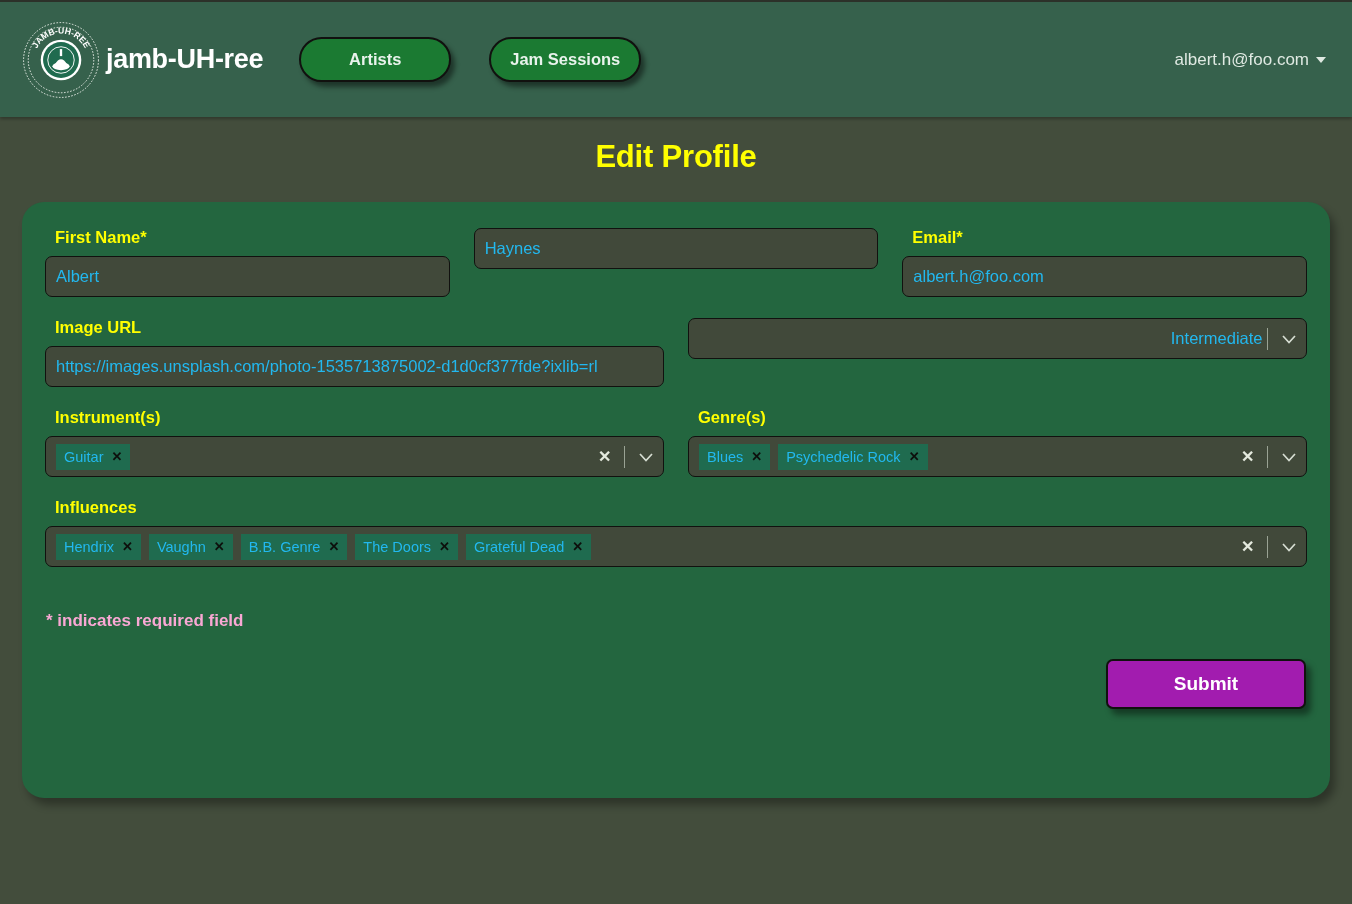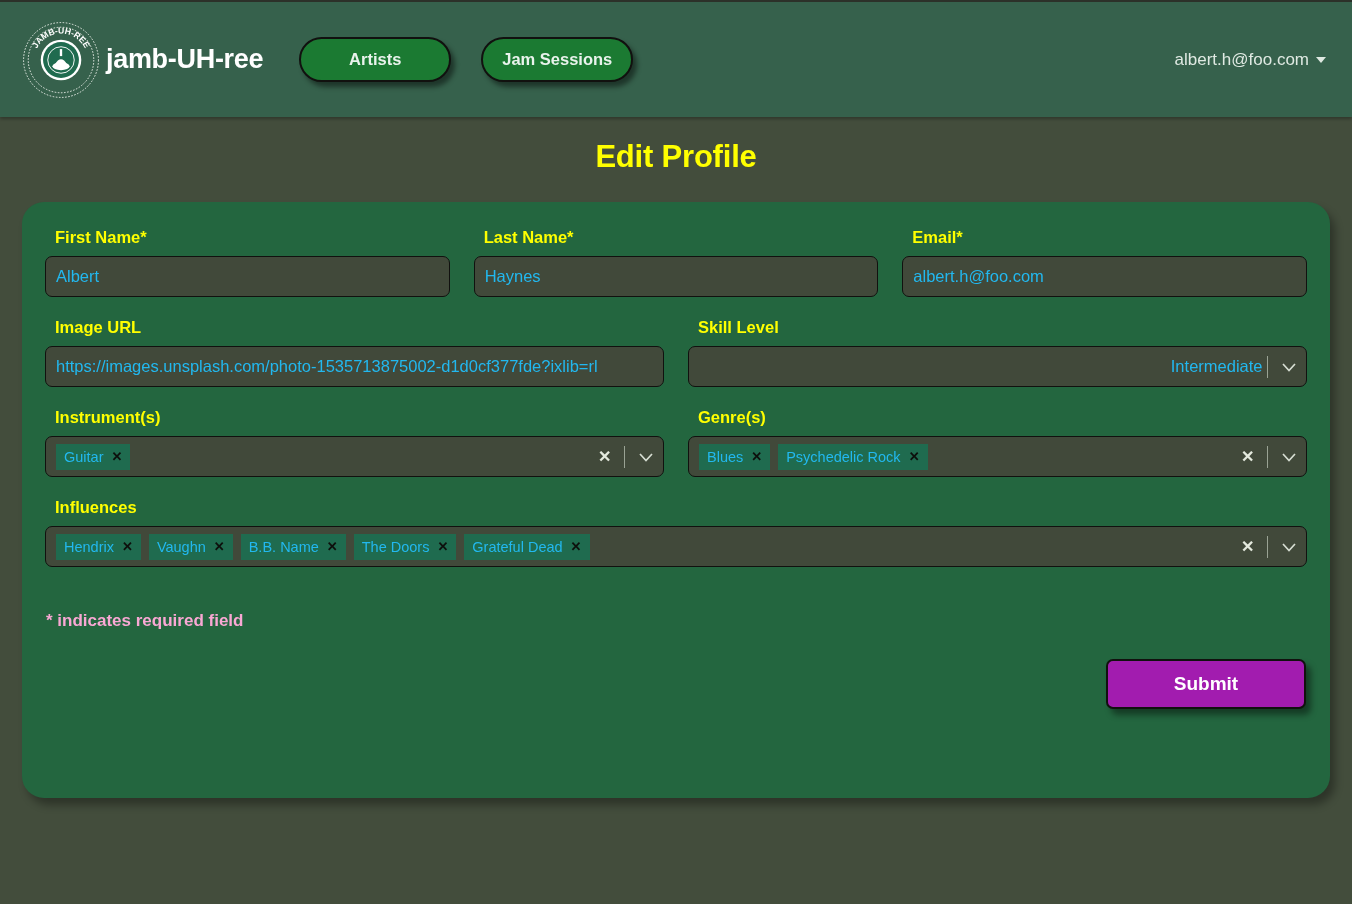--- a/index.html
+++ b/index.html
@@ -29,21 +29,21 @@
     margin-right: 36px;
   }
   .seal { width: 78px; height: 78px; display: block; }
   .brand-name {
     color: #ffffff;
     font-size: 27px;
     font-weight: bold;
     letter-spacing: -0.3px;
     white-space: nowrap;
   }
-  .navlinks { display: flex; align-items: center; gap: 30px; }
+  .navlinks { display: flex; align-items: center; gap: 38px; }
   .navbtn {
     background: #1b7a32;
     color: #e9f3ec;
     border: 2px solid #11110f;
     border-radius: 24px;
     font-size: 16.5px;
     font-weight: bold;
     padding: 11px 0;
     width: 152px;
     text-align: center;
@@ -233,42 +233,40 @@
 <div class="card">
 
   <div class="row">
     <div class="col group">
       <div class="field-label">First Name*</div>
       <div class="ctl">
         <span class="val">Albert</span>
       </div>
     </div>
     <div class="col group">
-      <div class="field-label">Last Name*</div>
       <div class="ctl">
         <span class="val">Haynes</span>
       </div>
     </div>
     <div class="col group">
       <div class="field-label">Email*</div>
       <div class="ctl">
         <span class="val">albert.h@foo.com</span>
       </div>
     </div>
   </div>
 
   <div class="row">
     <div class="col group">
       <div class="field-label">Image URL</div>
       <div class="ctl">
         <span class="val">https://images.unsplash.com/photo-1535713875002-d1d0cf377fde?ixlib=rl</span>
       </div>
     </div>
     <div class="col group">
-      <div class="field-label">Skill Level</div>
       <div class="ctl select">
         <span class="val">Intermediate</span>
         <span class="sel-right">
           <span class="divider"></span>
           <span class="chev">
             <svg width="14" height="9" viewBox="0 0 14 9">
                 <path d="M1 1 L7 7.5 L13 1" fill="none" stroke="#d6ddd2" stroke-width="1.7"></path>
               </svg>
           </span>
         </span>
@@ -330,21 +328,21 @@
         <span class="chips">
             <span class="chip">
               <span>Hendrix</span>
               <span class="x">✕</span>
             </span>
             <span class="chip">
               <span>Vaughn</span>
               <span class="x">✕</span>
             </span>
             <span class="chip">
-              <span>B.B. Name</span>
+              <span>B.B. Genre</span>
               <span class="x">✕</span>
             </span>
             <span class="chip">
               <span>The Doors</span>
               <span class="x">✕</span>
             </span>
             <span class="chip">
               <span>Grateful Dead</span>
               <span class="x">✕</span>
             </span>

